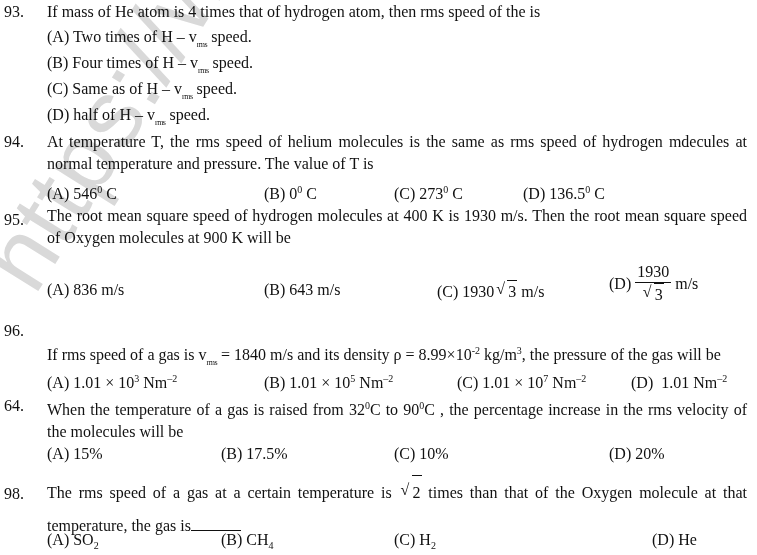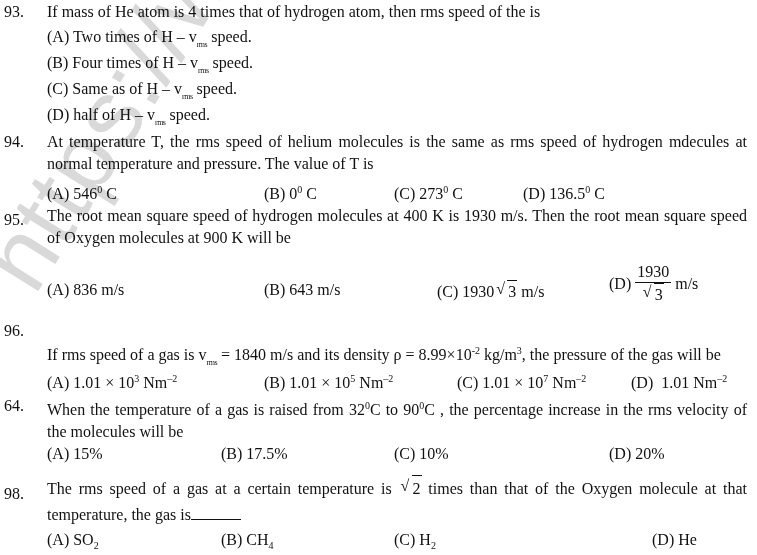--- a/index.html
+++ b/index.html
@@ -67,18 +67,18 @@
   <span class="num" style="top:0;">64.</span>
   <span class="txt" style="top:0;"><span>When the temperature of  a gas is raised from 32</span><sup>0</sup><span>C to 90</span><sup>0</sup><span>C , the percentage increase in the rms velocity of the molecules will be</span></span>
   <div class="opt" style="left:47px; top:48px;"><span>(A)</span> <span>15%</span></div>
   <div class="opt" style="left:221px; top:48px;"><span>(B)</span> <span>17.5%</span></div>
   <div class="opt" style="left:394px; top:48px;"><span>(C)</span> <span>10%</span></div>
   <div class="opt" style="left:609px; top:48px;"><span>(D)</span> <span>20%</span></div>
 </div>
 
 <div class="q" style="top:475px;">
   <span class="num" style="top:8px;">98.</span>
-  <span class="txt" style="top:0; line-height:26px;"><span>The rms speed of a gas at a certain temperature is </span><span style="margin-left:12px;"></span><span class="sqrt">2</span><span> times than that of the Oxygen molecule at that temperature, the gas is</span><span class="blank"></span></span>
+  <span class="txt" style="top:0; line-height:33px;"><span>The rms speed of a gas at a certain temperature is </span><span style="margin-left:12px;"></span><span class="sqrt">2</span><span> times than that of the Oxygen molecule at that temperature, the gas is</span><span class="blank"></span></span>
   <div class="opt" style="left:47px; top:54px;"><span>(A)</span> <span>SO</span><sub>2</sub></div>
   <div class="opt" style="left:221px; top:54px;"><span>(B)</span> <span>CH</span><sub>4</sub></div>
   <div class="opt" style="left:394px; top:54px;"><span>(C)</span> <span>H</span><sub>2</sub></div>
   <div class="opt" style="left:652px; top:54px;"><span>(D)</span> <span>He</span></div>
 </div>
 
 </body></html>

